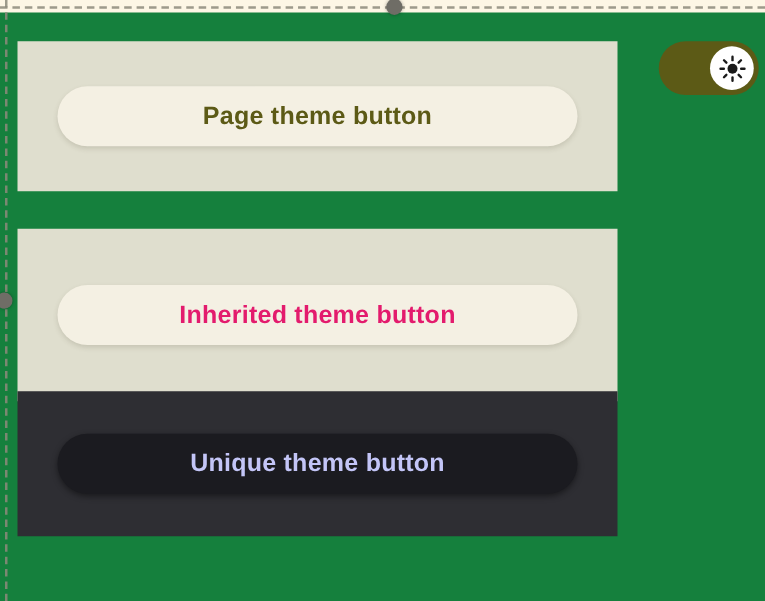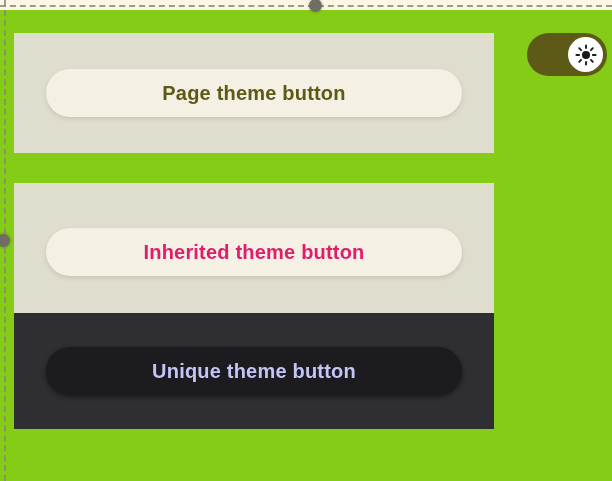--- a/index.html
+++ b/index.html
@@ -45,21 +45,21 @@
   }
   .guide-handle.top-mid { left: 309px; top: -1px; }
   .guide-handle.left-mid { left: -3px; top: 234px; }
 
   
   #page-canvas {
     position: absolute;
     left: 0; top: 10px;
     width: 612px;
     height: 471px;
-    background: #84cc16;
+    background: #15803d;
   }
 
   
   #theme-toggle {
     position: absolute;
     left: 527px;
     top: 23px;
     width: 80px;
     height: 43px;
     border-radius: 22px;

